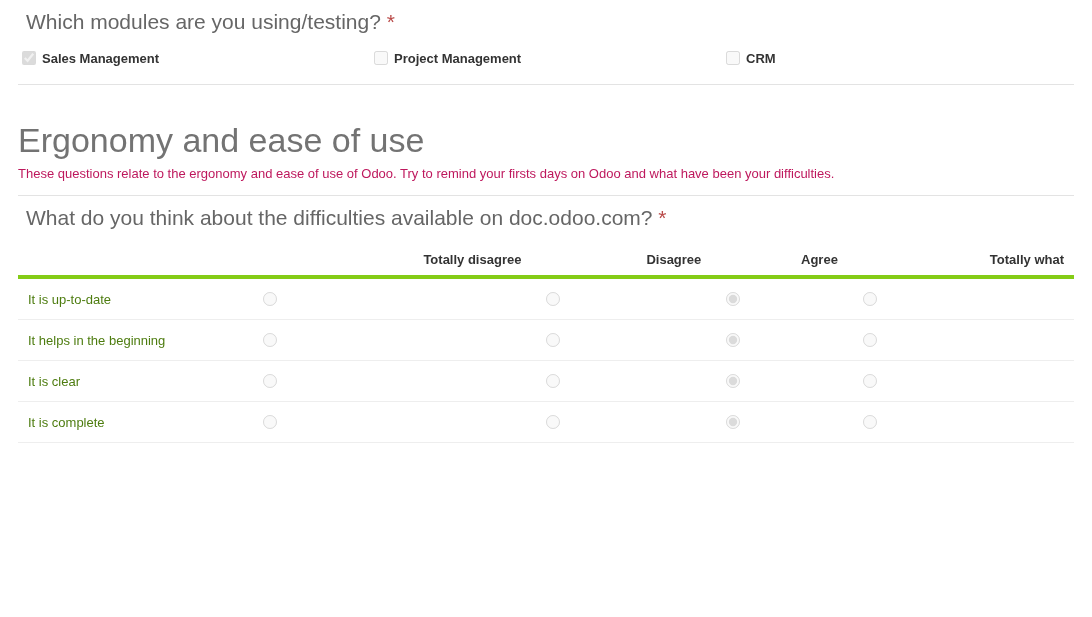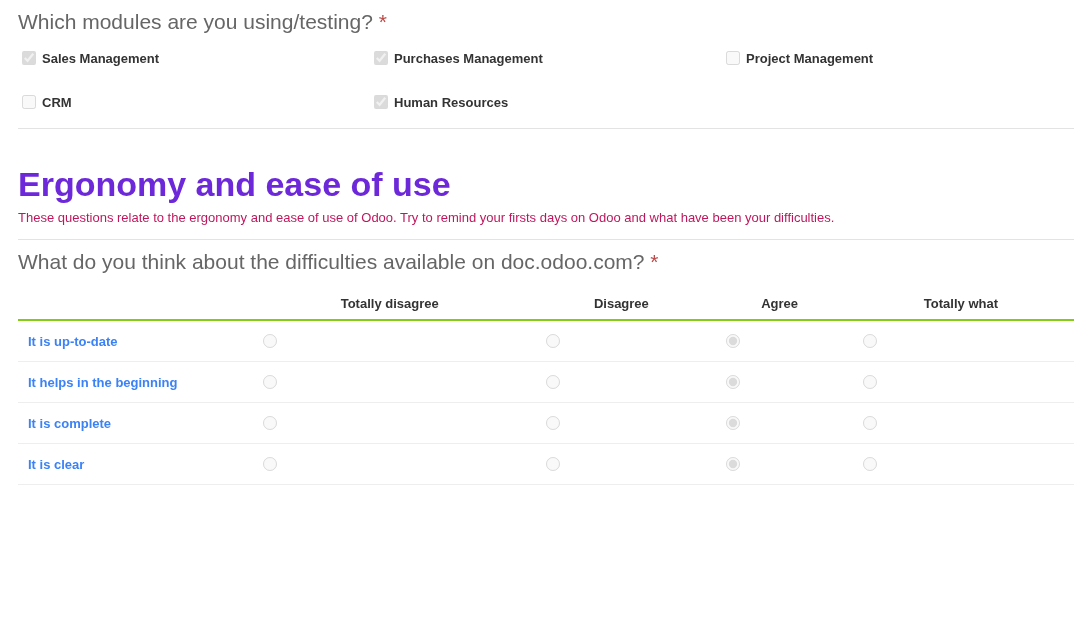--- a/index.html
+++ b/index.html
@@ -8,76 +8,76 @@
     margin: 0;
     padding: 0 18px;
     color: #333;
     width: 1092px;
     background: #fff;
   }
   .question-title {
     font-size: 21px;
     font-weight: 400;
     color: #666;
-    margin: 10px 0 14px 0;
+    margin: 10px 0 14px 8px;
   }
   .req { color: #b94a48; }
   .section-title {
     font-size: 34px;
-    font-weight: 700;
-    color: #6d28d9;
+    font-weight: 400;
+    color: #737373;
     margin: 36px 0 6px 0;
   }
   .section-desc {
     font-size: 13px;
     color: #be185d;
     margin: 0 0 14px 0;
   }
   hr.sep {
     border: none;
     border-top: 1px solid #e3e3e3;
     margin: 10px 0;
   }
   .checkbox-grid {
     display: grid;
     grid-template-columns: 1fr 1fr 1fr;
-    gap: 24px 0;
+    gap: 14px 0;
     margin-bottom: 16px;
   }
   .chk-item {
     display: flex;
     align-items: center;
     font-size: 13px;
     font-weight: bold;
     color: #333;
   }
   .chk-item input {
     margin-right: 6px;
   }
   table.matrix {
     width: 100%;
     border-collapse: collapse;
     font-size: 13px;
   }
   table.matrix thead th {
     font-weight: bold;
     color: #333;
-    text-align: center;
+    text-align: right;
     padding: 8px 10px;
-    border-bottom: 2px solid #84cc16;
+    border-bottom: 4px solid #84cc16;
   }
   table.matrix thead th.rowhead { width: 230px; }
   table.matrix tbody td {
     padding: 10px 10px;
     border-bottom: 1px solid #eee;
     vertical-align: middle;
   }
   table.matrix tbody td.rowlabel {
-    font-weight: bold;
-    color: #3b82f6;
+    font-weight: normal;
+    color: #4d7c0f;
     width: 230px;
   }
   input[type="checkbox"], input[type="radio"] {
     width: 14px; height: 14px;
     accent-color: #888;
   }
   input[disabled] { opacity: 0.8; }
 </style>
 </head>
 <body>
@@ -85,34 +85,26 @@
 <div class="question-title">
   <span>Which modules are you using/testing?</span> <span class="req">*</span>
 </div>
 
 <div class="checkbox-grid">
   <label class="chk-item">
     <input type="checkbox" disabled="" checked="" style="">
     <span>Sales Management</span>
   </label>
   <label class="chk-item">
-    <input type="checkbox" disabled="" checked="" style="">
-    <span>Purchases Management</span>
-  </label>
-  <label class="chk-item">
     <input type="checkbox" disabled="" style="">
     <span>Project Management</span>
   </label>
   <label class="chk-item">
     <input type="checkbox" disabled="" style="">
     <span>CRM</span>
-  </label>
-  <label class="chk-item">
-    <input type="checkbox" disabled="" checked="" style="">
-    <span>Human Resources</span>
   </label>
 </div>
 <hr class="sep">
 
 <div class="section-title">Ergonomy and ease of use</div>
 <div class="section-desc">These questions relate to the ergonomy and ease of use of Odoo. Try to remind your firsts days on Odoo and what have been your difficulties.</div>
 <hr class="sep">
 
 <div class="question-title">
   <span>What do you think about the difficulties available on doc.odoo.com?</span> <span class="req">*</span>
@@ -137,27 +129,27 @@
         <td><input type="radio" name="mrow0" disabled="" style=""></td>
       </tr>
       <tr>
         <td class="rowlabel">It helps in the beginning</td>
         <td><input type="radio" name="mrow1" disabled="" style=""></td>
         <td><input type="radio" name="mrow1" disabled="" style=""></td>
         <td><input type="radio" name="mrow1" disabled="" checked="" style=""></td>
         <td><input type="radio" name="mrow1" disabled="" style=""></td>
       </tr>
       <tr>
+        <td class="rowlabel">It is clear</td>
+        <td><input type="radio" name="mrow4" disabled="" style=""></td>
+        <td><input type="radio" name="mrow4" disabled="" style=""></td>
+        <td><input type="radio" name="mrow4" disabled="" checked="" style=""></td>
+        <td><input type="radio" name="mrow4" disabled="" style=""></td>
+      </tr>
+      <tr>
         <td class="rowlabel">It is complete</td>
         <td><input type="radio" name="mrow3" disabled="" style=""></td>
         <td><input type="radio" name="mrow3" disabled="" style=""></td>
         <td><input type="radio" name="mrow3" disabled="" checked="" style=""></td>
         <td><input type="radio" name="mrow3" disabled="" style=""></td>
       </tr>
-      <tr>
-        <td class="rowlabel">It is clear</td>
-        <td><input type="radio" name="mrow4" disabled="" style=""></td>
-        <td><input type="radio" name="mrow4" disabled="" style=""></td>
-        <td><input type="radio" name="mrow4" disabled="" checked="" style=""></td>
-        <td><input type="radio" name="mrow4" disabled="" style=""></td>
-      </tr>
     </tbody>
 </table>
 
 </body></html>

